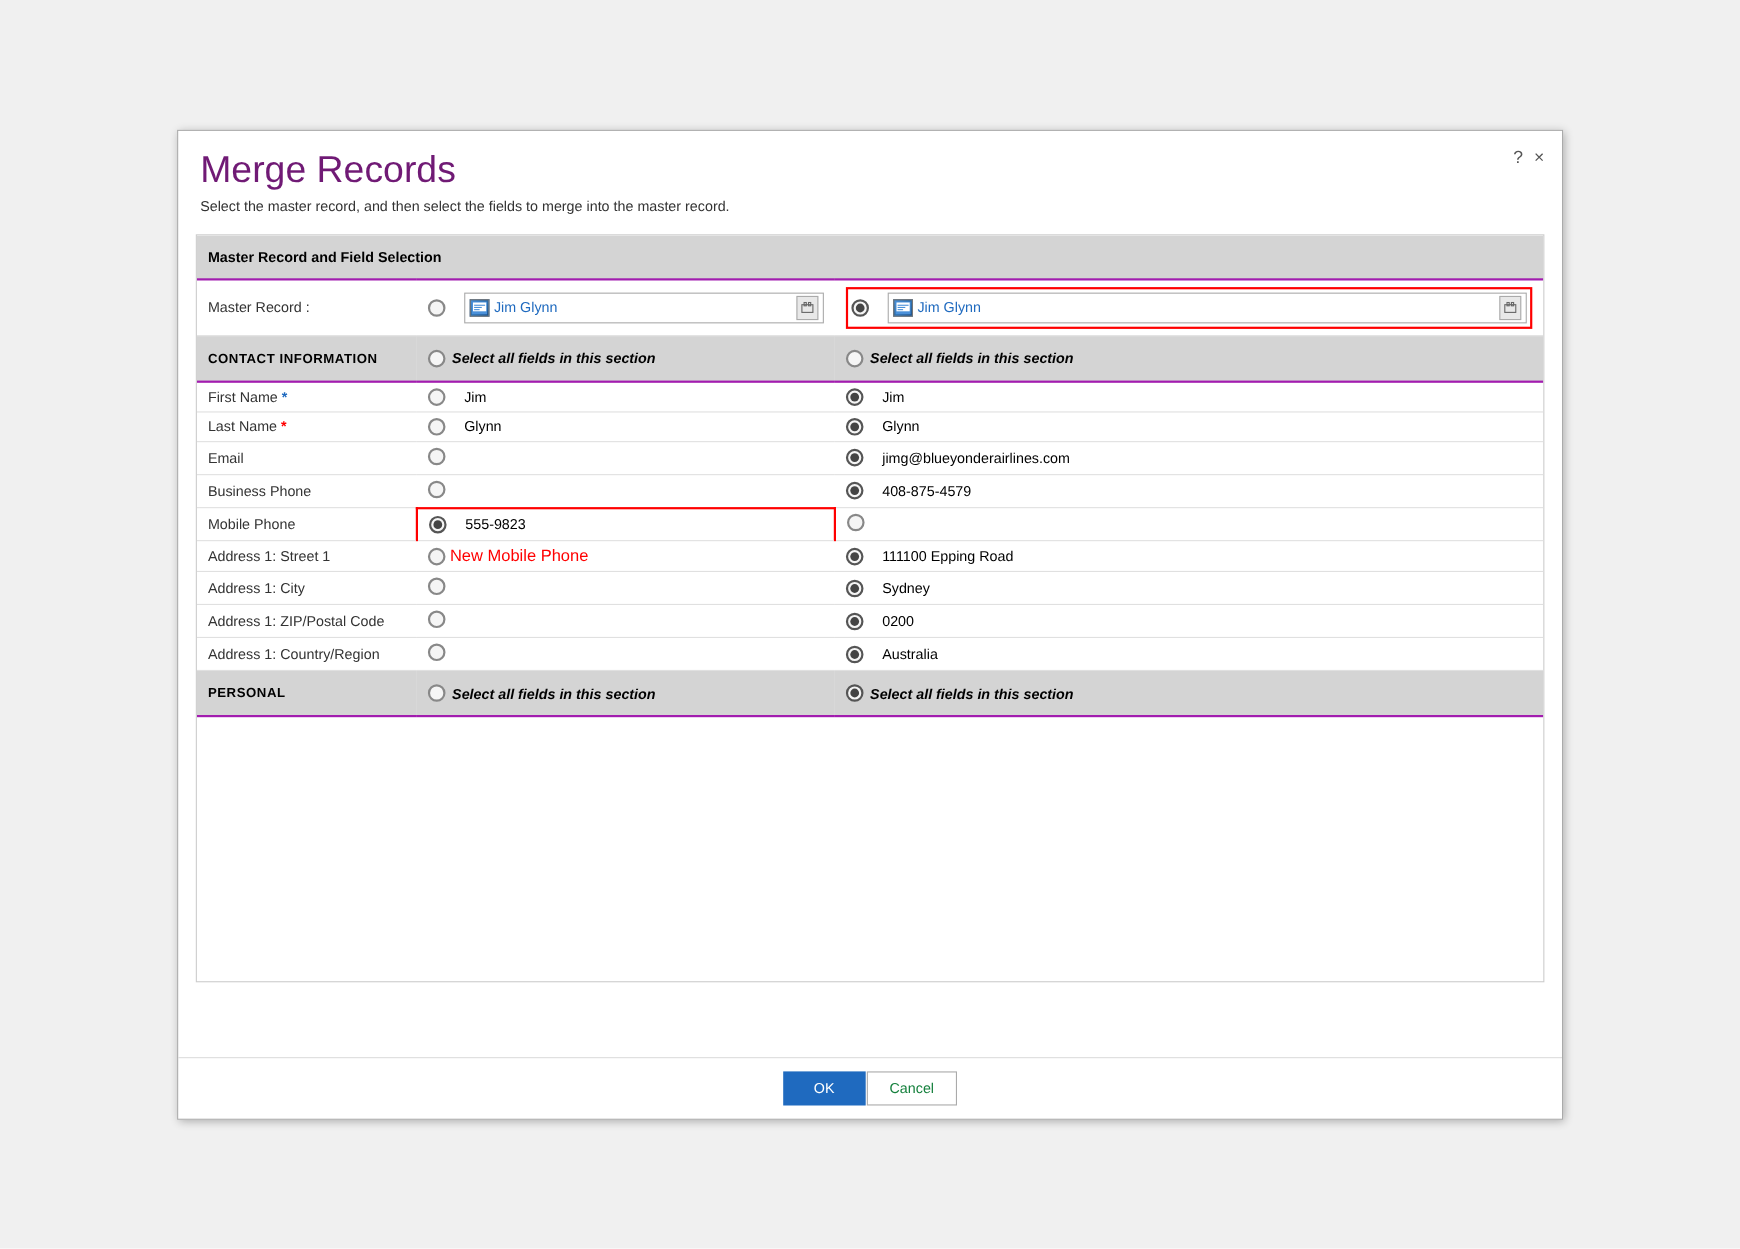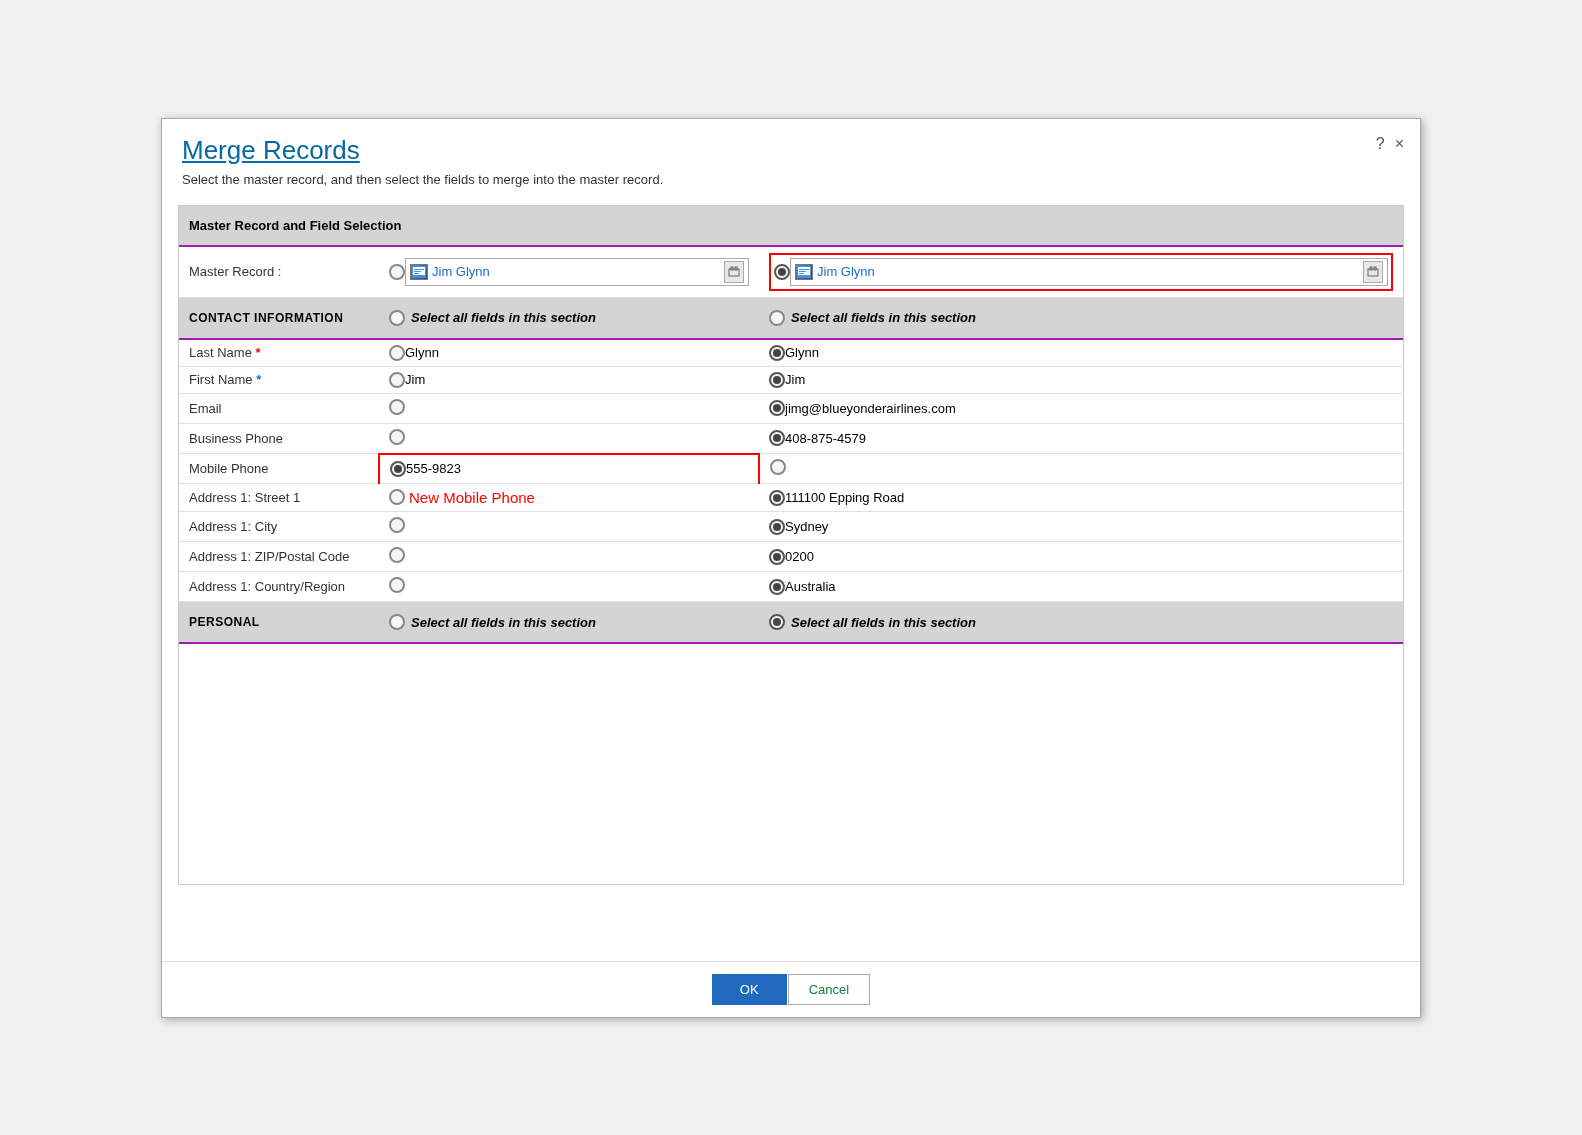--- a/index.html
+++ b/index.html
@@ -20,25 +20,24 @@
       position: relative;
       box-shadow: 2px 2px 8px rgba(0,0,0,0.3);
       display: flex;
       flex-direction: column;
     }
     .dialog-header {
       padding: 16px 20px 8px 20px;
       position: relative;
     }
     .dialog-title {
-      color: #0369a1;
-      font-size: 26px;
+      color: #701a75;
+      font-size: 34px;
       font-weight: 400;
       margin-bottom: 6px;
-      text-decoration: underline;
     }
     .dialog-subtitle {
       font-size: 13px;
       color: #333;
     }
     .dialog-controls {
       position: absolute;
       top: 16px;
       right: 16px;
       display: flex;
@@ -127,21 +126,21 @@
     .col-left {
       width: 380px;
       padding: 5px 10px;
     }
     .col-right {
       padding: 5px 10px;
     }
     .radio-group {
       display: flex;
       align-items: center;
-      gap: 0;
+      gap: 17px;
     }
     .radio-btn {
       width: 16px;
       height: 16px;
       border-radius: 50%;
       border: 2px solid #888;
       background: #f5f5f5;
       display: inline-flex;
       align-items: center;
       justify-content: center;
@@ -321,47 +320,47 @@
           </td>
           <td>
             <div class="select-all-cell">
               <div class="radio-btn"></div>
               <span>Select all fields in this section</span>
             </div>
           </td>
         </tr>
 
         <tr class="field-row">
+          <td class="field-label">First Name <span class="required">*</span></td>
+          <td class="col-left">
+            <div class="radio-group">
+              <div class="radio-btn"></div>
+              <span>Jim</span>
+            </div>
+          </td>
+          <td class="col-right">
+            <div class="radio-group">
+              <div class="radio-btn selected"></div>
+              <span>Jim</span>
+            </div>
+          </td>
+        </tr>
+
+        <tr class="field-row">
           <td class="field-label">Last Name <span class="required-red">*</span></td>
           <td class="col-left">
             <div class="radio-group">
               <div class="radio-btn"></div>
               <span>Glynn</span>
             </div>
           </td>
           <td class="col-right">
             <div class="radio-group">
               <div class="radio-btn selected"></div>
               <span>Glynn</span>
-            </div>
-          </td>
-        </tr>
-
-        <tr class="field-row">
-          <td class="field-label">First Name <span class="required">*</span></td>
-          <td class="col-left">
-            <div class="radio-group">
-              <div class="radio-btn"></div>
-              <span>Jim</span>
-            </div>
-          </td>
-          <td class="col-right">
-            <div class="radio-group">
-              <div class="radio-btn selected"></div>
-              <span>Jim</span>
             </div>
           </td>
         </tr>
 
         <tr class="field-row">
           <td class="field-label">Email</td>
           <td class="col-left">
             <div class="radio-btn"></div>
           </td>
           <td class="col-right">
@@ -395,21 +394,21 @@
           </td>
           <td class="col-right">
             <div class="radio-btn"></div>
           </td>
         </tr>
 
 
         <tr class="field-row">
           <td class="field-label">Address 1: Street 1</td>
           <td class="col-left">
-            <div style="display:flex; align-items:flex-start; gap:4px;">
+            <div style="display:flex; align-items:center; gap:4px;">
               <div class="radio-btn"></div>
               <span style="color:red; font-size:15px; font-weight:500;">New Mobile Phone</span>
             </div>
           </td>
           <td class="col-right">
             <div class="radio-group">
               <div class="radio-btn selected"></div>
               <span>111100 Epping Road</span>
             </div>
           </td>

